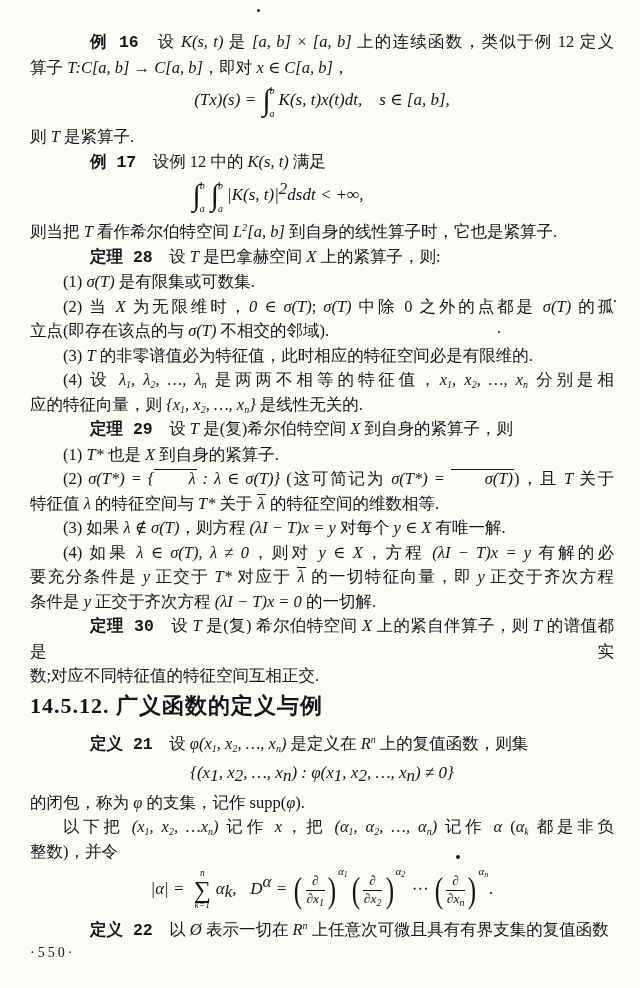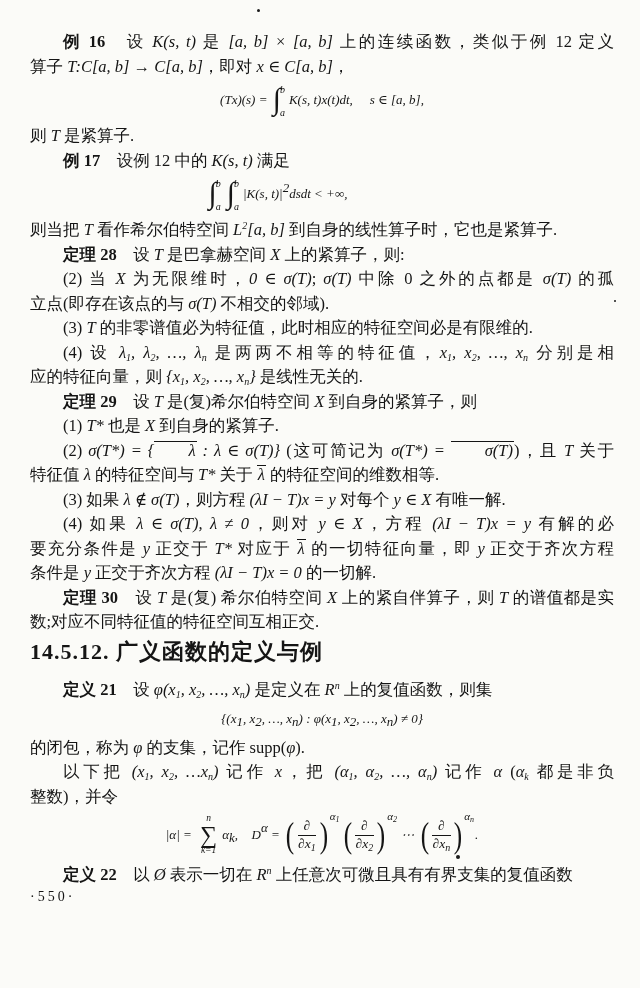--- a/index.html
+++ b/index.html
@@ -6,27 +6,27 @@
   body{
     width:640px;height:988px;overflow:hidden;position:relative;
     background:#fbfbf8;color:#151515;
     font-family:"Liberation Serif","DejaVu Serif",serif;
     box-sizing:border-box;padding:30px 26px 0 30px;
   }
   #content{position:relative;}
   .line{font-size:16.5px;line-height:24.5px;}
   .ind{text-indent:33px;}
   .fill{text-align:justify;text-align-last:justify;}
-  .b{font-weight:bold;font-family:Liberation Serif, serif;}
+  .b{font-weight:bold;font-family:Liberation Mono, monospace;margin-left:27px;}
   .m{font-style:italic;}
   sub,sup{font-size:10px;font-style:italic;line-height:0;}
   sub{vertical-align:-3px;}
   .ov{display:inline-block;border-top:1.3px solid #151515;line-height:1.05;font-style:italic;padding:0 1px;}
   .formula{text-align:center;font-size:17px;line-height:1.25;margin:5px 0 7px;}
-  .formula .m{font-size:13px;}
+  .formula .m{font-size:17px;}
   .int{display:inline-flex;vertical-align:middle;margin:0 2px;}
   .ig{font-size:30px;line-height:1;font-style:normal;}
   .il{display:inline-flex;flex-direction:column;justify-content:space-between;height:33px;
       font-size:10px;font-style:italic;margin-left:-1px;margin-right:2px;transform:translateY(1px);}
   .il i{line-height:1;}
   .sum{display:inline-flex;flex-direction:column;align-items:center;vertical-align:middle;
        font-size:9.5px;font-style:italic;line-height:1;margin:0 5px;}
   .sg{font-size:24px;font-style:normal;line-height:.95;}
   .pf{display:inline-flex;align-items:center;vertical-align:middle;margin:0 1px;}
   .bp{font-size:36px;line-height:.75;font-style:normal;transform:scaleX(.7);}
@@ -63,20 +63,21 @@
         </span>
       </span><span class="int">
         <span class="ig">∫</span>
         <span class="il">
           <i>b</i>
           <i>a</i>
         </span>
       </span><span class="m">|K(s, t)|</span><sup class="m">2</sup><span class="m">dsdt &lt; +∞,</span></div>
     <div class="line"><span class="t">则当把 </span><span class="m">T</span><span class="t"> 看作希尔伯特空间 </span><span class="m">L</span><sup class="m">2</sup><span class="m">[a, b]</span><span class="t"> 到自身的线性算子时，它也是紧算子.</span></div>
     <div class="line ind"><span class="b">定理 28</span><span class="t">　设 </span><span class="m">T</span><span class="t"> 是巴拿赫空间 </span><span class="m">X</span><span class="t"> 上的紧算子，则:</span></div>
+    <div class="line ind"><span class="t">(1) </span><span class="m">σ(T)</span><span class="t"> 是有限集或可数集.</span></div>
     <div class="line ind fill"><span class="t">(2) 当 </span><span class="m">X</span><span class="t"> 为无限维时，</span><span class="m">0 ∈ σ(T)</span><span class="t">; </span><span class="m">σ(T)</span><span class="t"> 中除 0 之外的点都是 </span><span class="m">σ(T)</span><span class="t"> 的孤</span></div>
     <div class="line"><span class="t">立点(即存在该点的与 </span><span class="m">σ(T)</span><span class="t"> 不相交的邻域).</span></div>
     <div class="line ind"><span class="t">(3) </span><span class="m">T</span><span class="t"> 的非零谱值必为特征值，此时相应的特征空间必是有限维的.</span></div>
     <div class="line ind fill"><span class="t">(4) 设 </span><span class="m">λ</span><sub class="m">1</sub><span class="m">, λ</span><sub class="m">2</sub><span class="m">, …, λ</span><sub class="m">n</sub><span class="t"> 是两两不相等的特征值，</span><span class="m">x</span><sub class="m">1</sub><span class="m">, x</span><sub class="m">2</sub><span class="m">, …, x</span><sub class="m">n</sub><span class="t"> 分别是相</span></div>
     <div class="line"><span class="t">应的特征向量，则 </span><span class="m">{x</span><sub class="m">1</sub><span class="m">, x</span><sub class="m">2</sub><span class="m">, …, x</span><sub class="m">n</sub><span class="m">}</span><span class="t"> 是线性无关的.</span></div>
     <div class="line ind"><span class="b">定理 29</span><span class="t">　设 </span><span class="m">T</span><span class="t"> 是(复)希尔伯特空间 </span><span class="m">X</span><span class="t"> 到自身的紧算子，则</span></div>
     <div class="line ind"><span class="t">(1) </span><span class="m">T*</span><span class="t"> 也是 </span><span class="m">X</span><span class="t"> 到自身的紧算子.</span></div>
     <div class="line ind fill"><span class="t">(2) </span><span class="m">σ(T*) = {</span><span class="m ov">λ</span><span class="m"> : λ ∈ σ(T)}</span><span class="t"> (这可简记为 </span><span class="m">σ(T*) = </span><span class="m ov">σ(T)</span><span class="t">)，且 </span><span class="m">T</span><span class="t"> 关于</span></div>
     <div class="line"><span class="t">特征值 </span><span class="m">λ</span><span class="t"> 的特征空间与 </span><span class="m">T*</span><span class="t"> 关于 </span><span class="m ov">λ</span><span class="t"> 的特征空间的维数相等.</span></div>
     <div class="line ind"><span class="t">(3) 如果 </span><span class="m">λ ∉ σ(T)</span><span class="t">，则方程 </span><span class="m">(λI − T)x = y</span><span class="t"> 对每个 </span><span class="m">y ∈ X</span><span class="t"> 有唯一解.</span></div>

